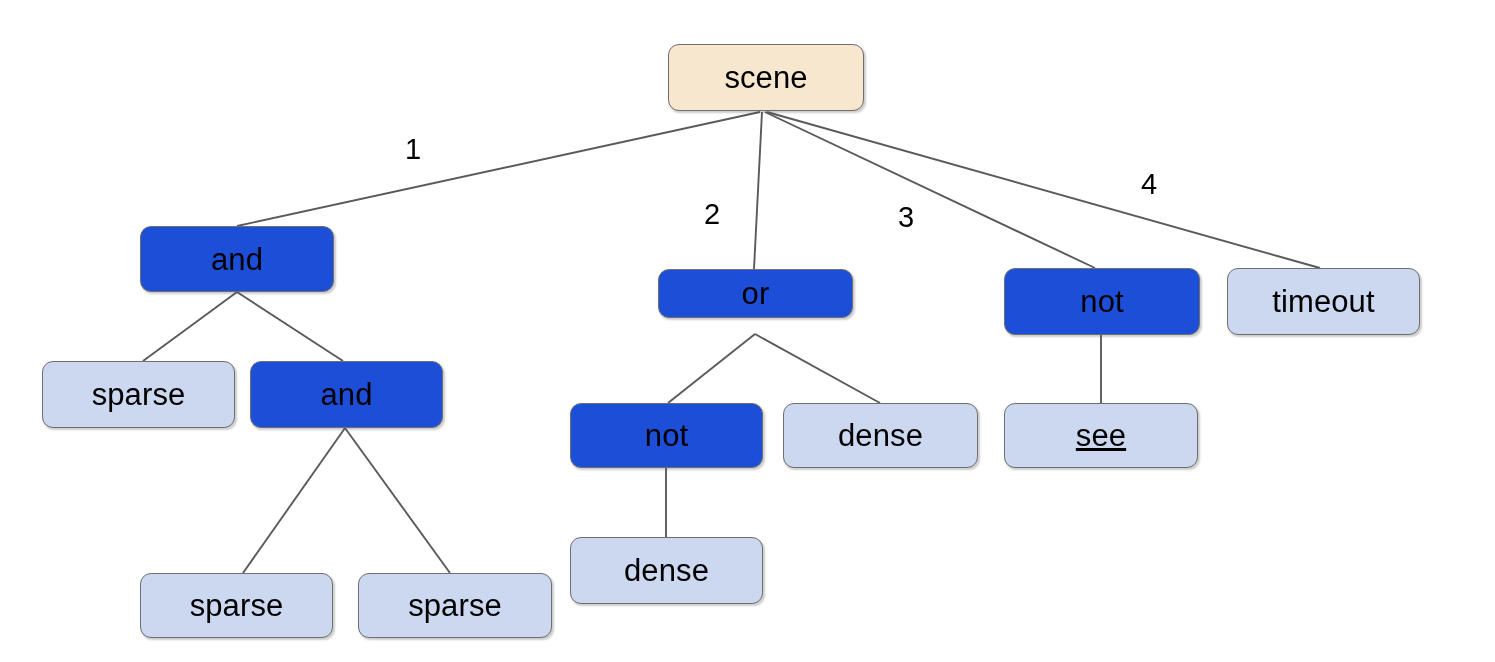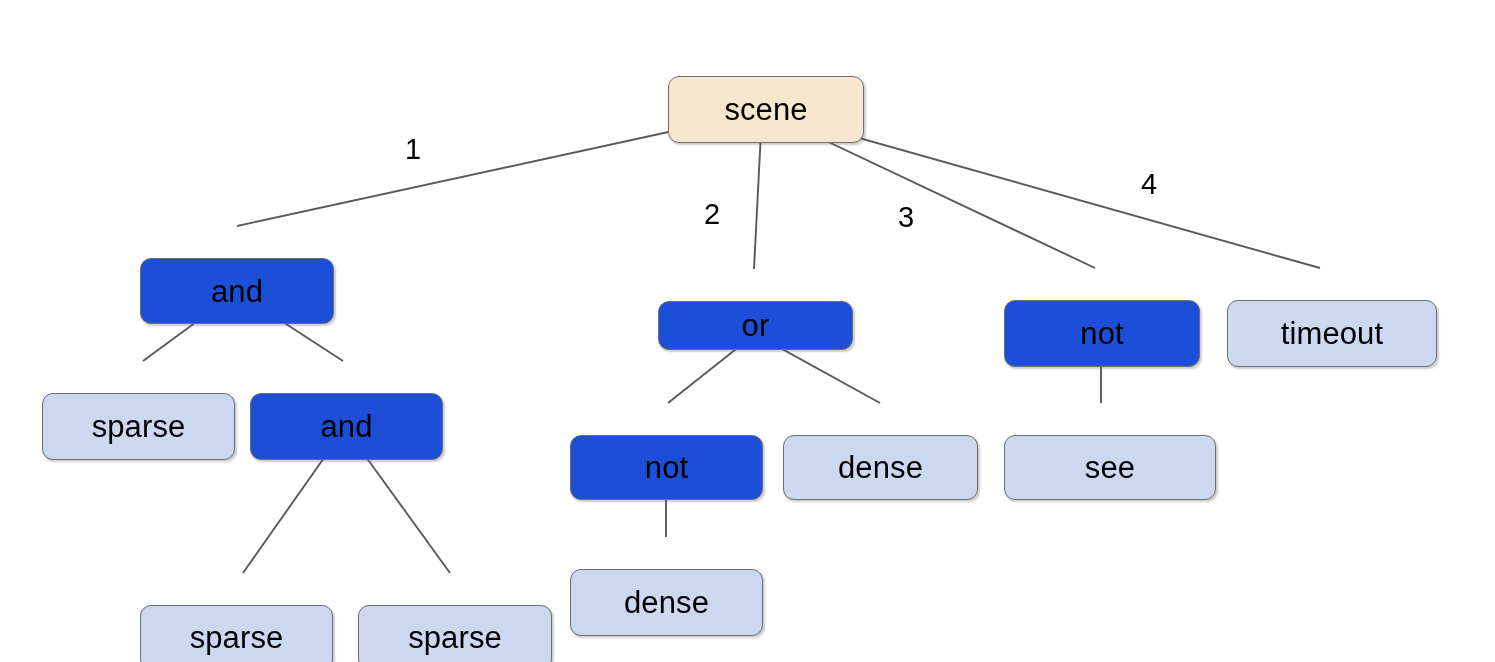--- a/index.html
+++ b/index.html
@@ -31,21 +31,20 @@
     border-radius: 11px;
     display: flex;
     align-items: center;
     justify-content: center;
     font-size: 31px;
     color: #000000;
     line-height: 1;
     letter-spacing: 0.1px;
     box-shadow: 1.5px 2px 2px rgba(90,90,90,0.30);
     white-space: nowrap;
-    margin-top: 32px;
   }
   .node.root  { background: #f7e7cf; }
   .node.op    { background: #1d4ed8; }
   .node.leaf  { background: #ccd7f0; }
 
   .edge-label {
     position: absolute;
     font-size: 29px;
     color: #000000;
     line-height: 1;
@@ -78,36 +77,36 @@
       </div>
       <div class="node op" style="left: 140px; top: 226px; width: 194px; height: 66px;">
         <span>and</span>
       </div>
       <div class="node op" style="left: 658px; top: 269px; width: 195px; height: 49px;">
         <span>or</span>
       </div>
       <div class="node op" style="left: 1004px; top: 268px; width: 196px; height: 67px;">
         <span>not</span>
       </div>
-      <div class="node leaf" style="left: 1227px; top: 268px; width: 210px; height: 67px;">
+      <div class="node leaf" style="left: 1227px; top: 268px; width: 193px; height: 67px;">
         <span>timeout</span>
       </div>
       <div class="node leaf" style="left: 42px; top: 361px; width: 193px; height: 67px;">
         <span>sparse</span>
       </div>
       <div class="node op" style="left: 250px; top: 361px; width: 193px; height: 67px;">
         <span>and</span>
       </div>
       <div class="node op" style="left: 570px; top: 403px; width: 193px; height: 65px;">
         <span>not</span>
       </div>
       <div class="node leaf" style="left: 783px; top: 403px; width: 195px; height: 65px;">
         <span>dense</span>
       </div>
-      <div class="node leaf" style="left: 1004px; top: 403px; width: 212px; height: 65px;">
+      <div class="node leaf" style="left: 1004px; top: 403px; width: 194px; height: 65px; text-decoration: underline;">
         <span>see</span>
       </div>
       <div class="node leaf" style="left: 570px; top: 537px; width: 193px; height: 67px;">
         <span>dense</span>
       </div>
       <div class="node leaf" style="left: 140px; top: 573px; width: 193px; height: 65px;">
         <span>sparse</span>
       </div>
       <div class="node leaf" style="left: 358px; top: 573px; width: 194px; height: 65px;">
         <span>sparse</span>

